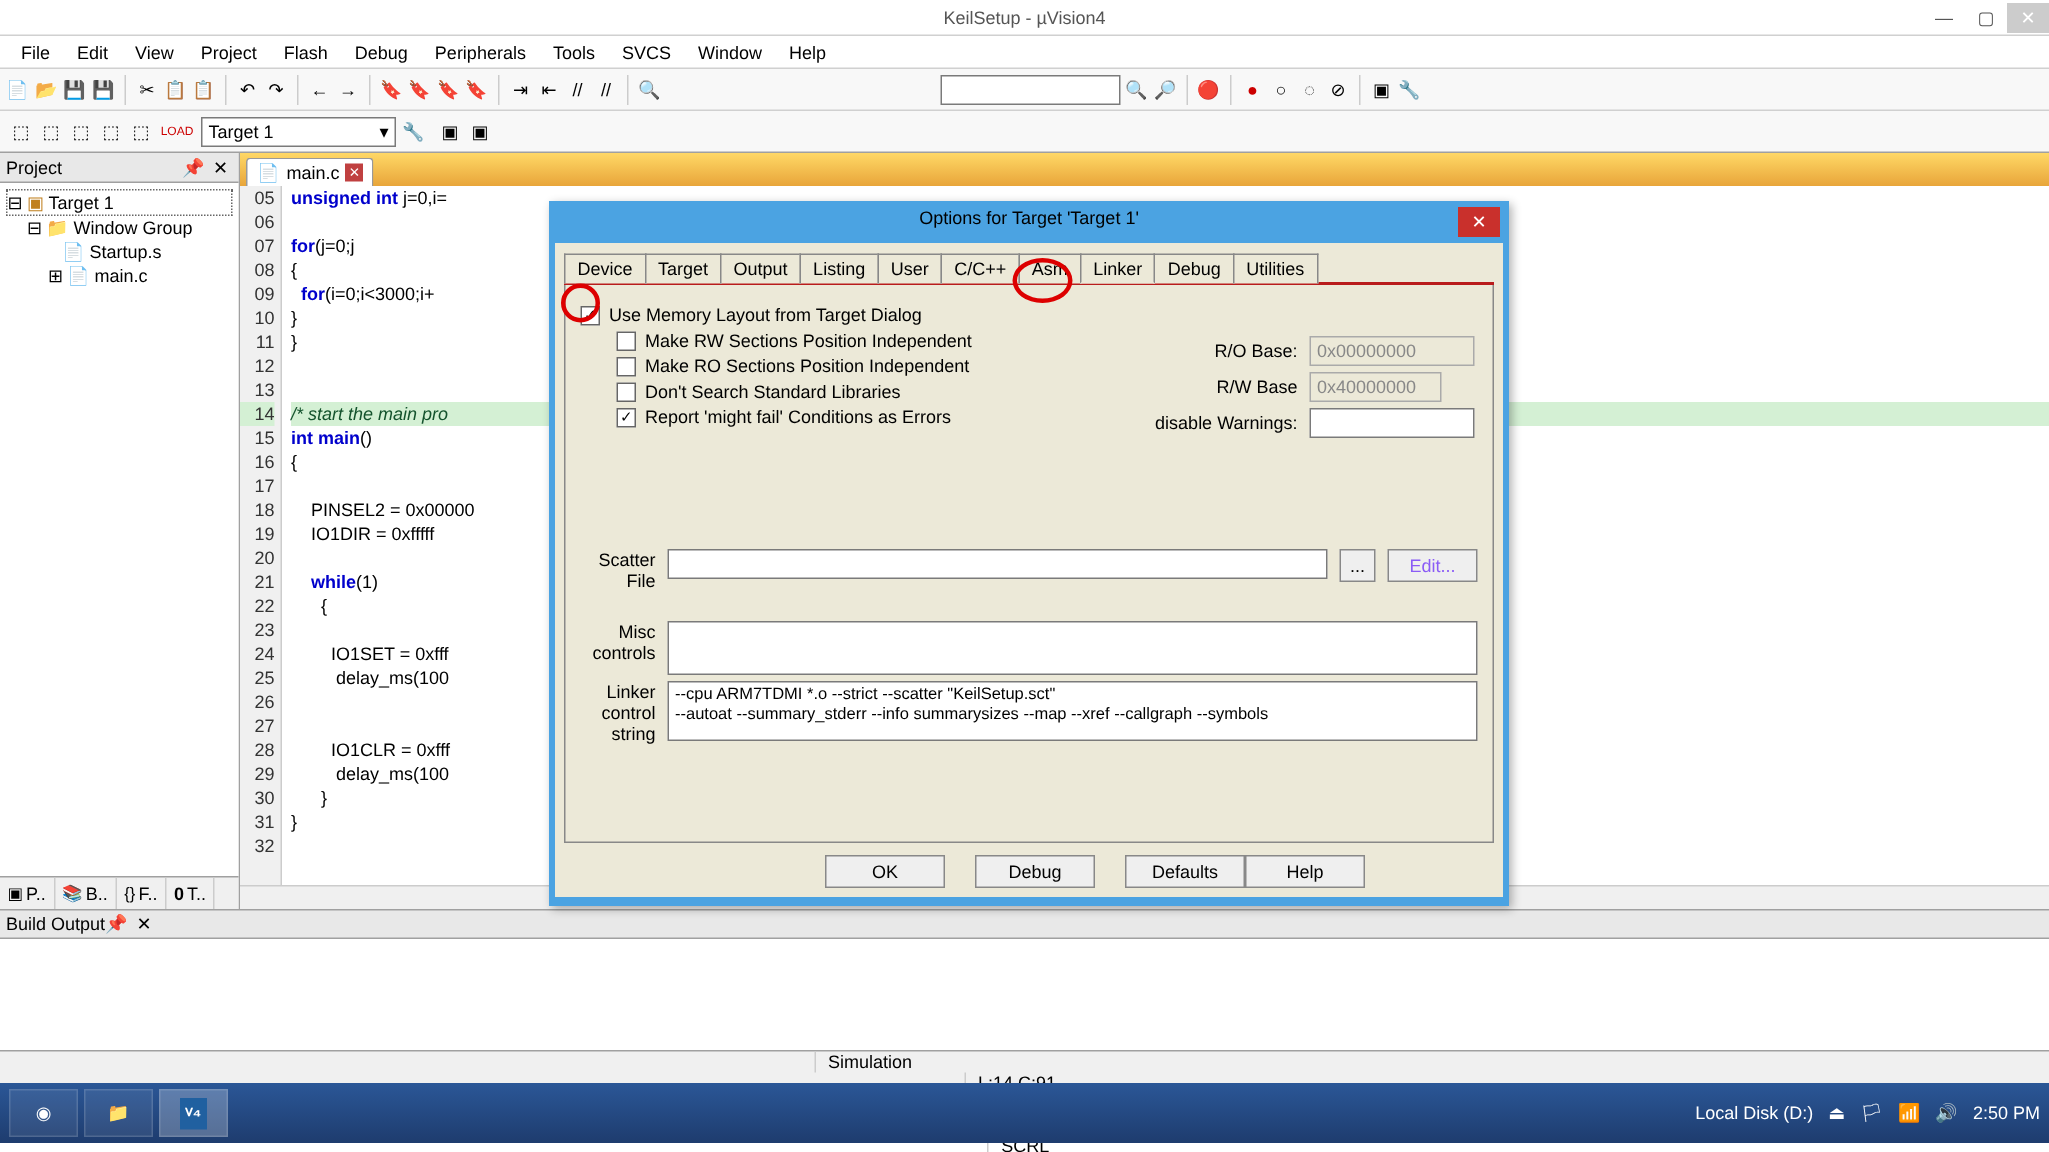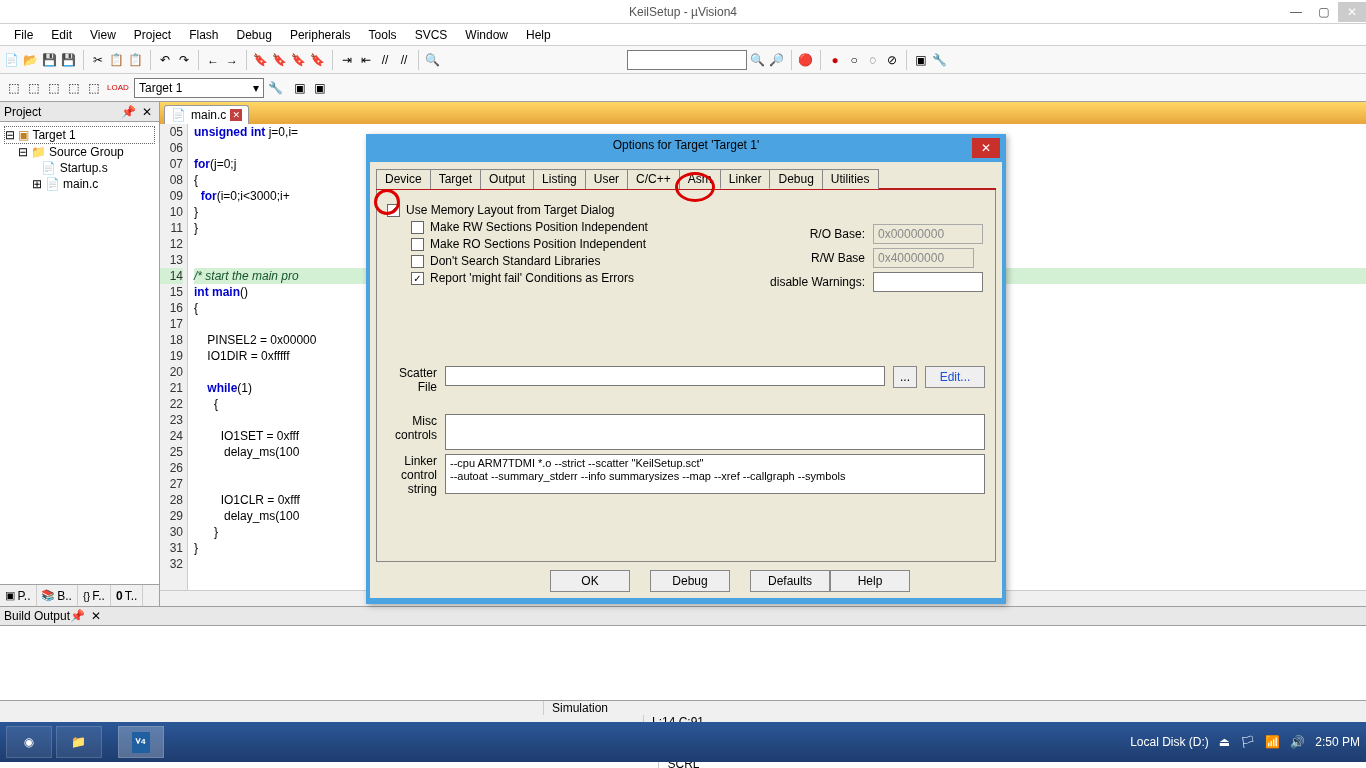--- a/index.html
+++ b/index.html
@@ -39,40 +39,40 @@
 .codelines .hl { background: #d4f0d4; }
 .kw { color: #0000cc; font-weight: bold; }
 .cmt { color: #14532d; font-style: italic; }
 .hscr { height: 16px; background: #f0f0f0; border-top: 1px solid #ccc; }
 .buildhdr { height: 20px; background: #e8e8e8; border-top: 1px solid #a0a0a0; border-bottom: 1px solid #a0a0a0; display: flex; align-items: center; justify-content: flex-start; padding: 0 4px; }
 .buildout { height: 74px; background: #fff; }
 .statusbar { height: 22px; background: #f0f0f0; border-top: 1px solid #a0a0a0; display: flex; align-items: center; font-size: 11px; flex-direction: column; }
 .statusbar .seg { border-left: 1px solid #ccc; padding: 0 8px; }
 .taskbar { height: 40px; background: linear-gradient(#2b5797, #1e3c6e); display: flex; align-items: center; padding: 0 6px; gap: 4px; position: relative; }
 .taskbtn { width: 46px; height: 32px; display: flex; align-items: center; justify-content: center; border: 1px solid rgba(255,255,255,0.15); background: rgba(255,255,255,0.08); }
-.taskbtn.active { background: rgba(255,255,255,0.25); margin-left: 12px; }
+.taskbtn.active { background: rgba(255,255,255,0.25); }
 .tray { position: absolute; right: 6px; display: flex; align-items: center; gap: 10px; color: #fff; font-size: 11px; }
 
 .dialog { position: absolute; left: 366px; top: 134px; width: 640px; height: 470px; background: #4ba3e2; padding: 4px; box-shadow: 2px 2px 6px rgba(0,0,0,0.3); }
 .dlgtitle { height: 24px; display: flex; justify-content: center; color: #000; position: relative; }
 .dlgclose { position: absolute; right: 2px; top: 0; width: 28px; height: 20px; background: #c9302c; color: #fff; display: flex; align-items: center; justify-content: center; }
 .dlgbody { background: #ece9d8; height: 436px; padding: 6px; display: flex; flex-direction: column; }
 .tabs { display: flex; border-bottom: 2px solid #b91c1c; height: 22px; }
 .tab { padding: 2px 8px; border: 1px solid #888; border-bottom: none; background: #ece9d8; margin-right: -1px; position: relative; top: 1px; }
 .tab.active { background: #ece9d8; border-bottom: 1px solid #ece9d8; z-index: 1; font-weight: normal; }
 .tabcontent { flex: 1; border: 1px solid #888; border-top: none; padding: 10px; position: relative; }
 .chk { display: flex; align-items: center; gap: 6px; margin: 3px 0; }
 .chkbox { width: 13px; height: 13px; border: 1px solid #666; background: #fff; display: flex; align-items: center; justify-content: center; font-size: 10px; }
 .indentchk { margin-left: 24px; }
 .row { display: flex; align-items: center; margin: 4px 0; gap: 8px; }
 .lbl { text-align: right; width: 100px; }
 .txtfield { border: 1px solid #7a7a7a; background: #fff; padding: 2px 4px; height: 20px; }
 .txtfield.disabled { background: #ece9d8; color: #888; border: 1px solid #aaa; }
 .btn { border: 1px solid #888; background: #efefef; padding: 3px 0; width: 80px; text-align: center; }
-.btn.disabled { color: #1d4ed8; }
+.btn.disabled { color: #8b5cf6; }
 .dlgbtns { display: flex; justify-content: flex-start; padding: 8px 14px 0; }
 .dlgbtns .left { display: flex; gap: 20px; margin-left: 160px; }
 .circle { position: absolute; border: 3px solid #d00; border-radius: 50%; pointer-events: none; }
 .icon { width: 16px; height: 16px; display: inline-flex; align-items: center; justify-content: center; font-size: 12px; }
 .multiline { border: 1px solid #7a7a7a; background: #fff; padding: 2px 4px; font-size: 11px; line-height: 13px; }
 </style>
 </head>
 <body>
 
 <div class="titlebar">
@@ -164,21 +164,21 @@
   <div class="projpanel">
     <div class="panelhdr">
       <span>Project</span>
       <div style="display:flex;gap:2px">
         <span class="icon">📌</span>
         <span class="icon">✕</span>
       </div>
     </div>
     <div class="tree">
       <div class="tree-item selected">⊟ <span style="color:#c08020">▣</span> <span>Target 1</span></div>
-      <div class="tree-item indent1">⊟ <span style="color:#e8c040">📁</span> <span>Source Group</span></div>
+      <div class="tree-item indent1">⊟ <span style="color:#e8c040">📁</span> <span>Window Group</span></div>
       <div class="tree-item indent2">&nbsp;&nbsp;<span style="color:#888">📄</span> <span>Startup.s</span></div>
       <div class="tree-item indent2">⊞ <span style="color:#888">📄</span> <span>main.c</span></div>
     </div>
     <div class="projtabs">
       <div class="projtab">▣<span>P..</span></div>
       <div class="projtab">📚<span>B..</span></div>
       <div class="projtab">{}<span>F..</span></div>
       <div class="projtab">
           <b>0</b>
           <span>T..</span>
@@ -341,21 +341,21 @@
             <span>Report 'might fail' Conditions as Errors</span>
           </div>
         </div>
         <div style="width:220px;padding-top:20px">
           <div class="row">
             <span class="lbl">R/O Base:</span>
             <div class="txtfield disabled" style="width:110px">0x00000000</div>
           </div>
           <div class="row">
             <span class="lbl">R/W Base</span>
-            <div class="txtfield disabled" style="width:101px">0x40000000</div>
+            <div class="txtfield disabled" style="width:88px">0x40000000</div>
           </div>
           <div class="row">
             <span class="lbl">disable Warnings:</span>
             <div class="txtfield" style="width:110px"></div>
           </div>
         </div>
       </div>
 
       <div class="row" style="margin-top:70px;align-items:flex-start">
         <span style="width:50px;text-align:right;white-space:pre">Scatter

